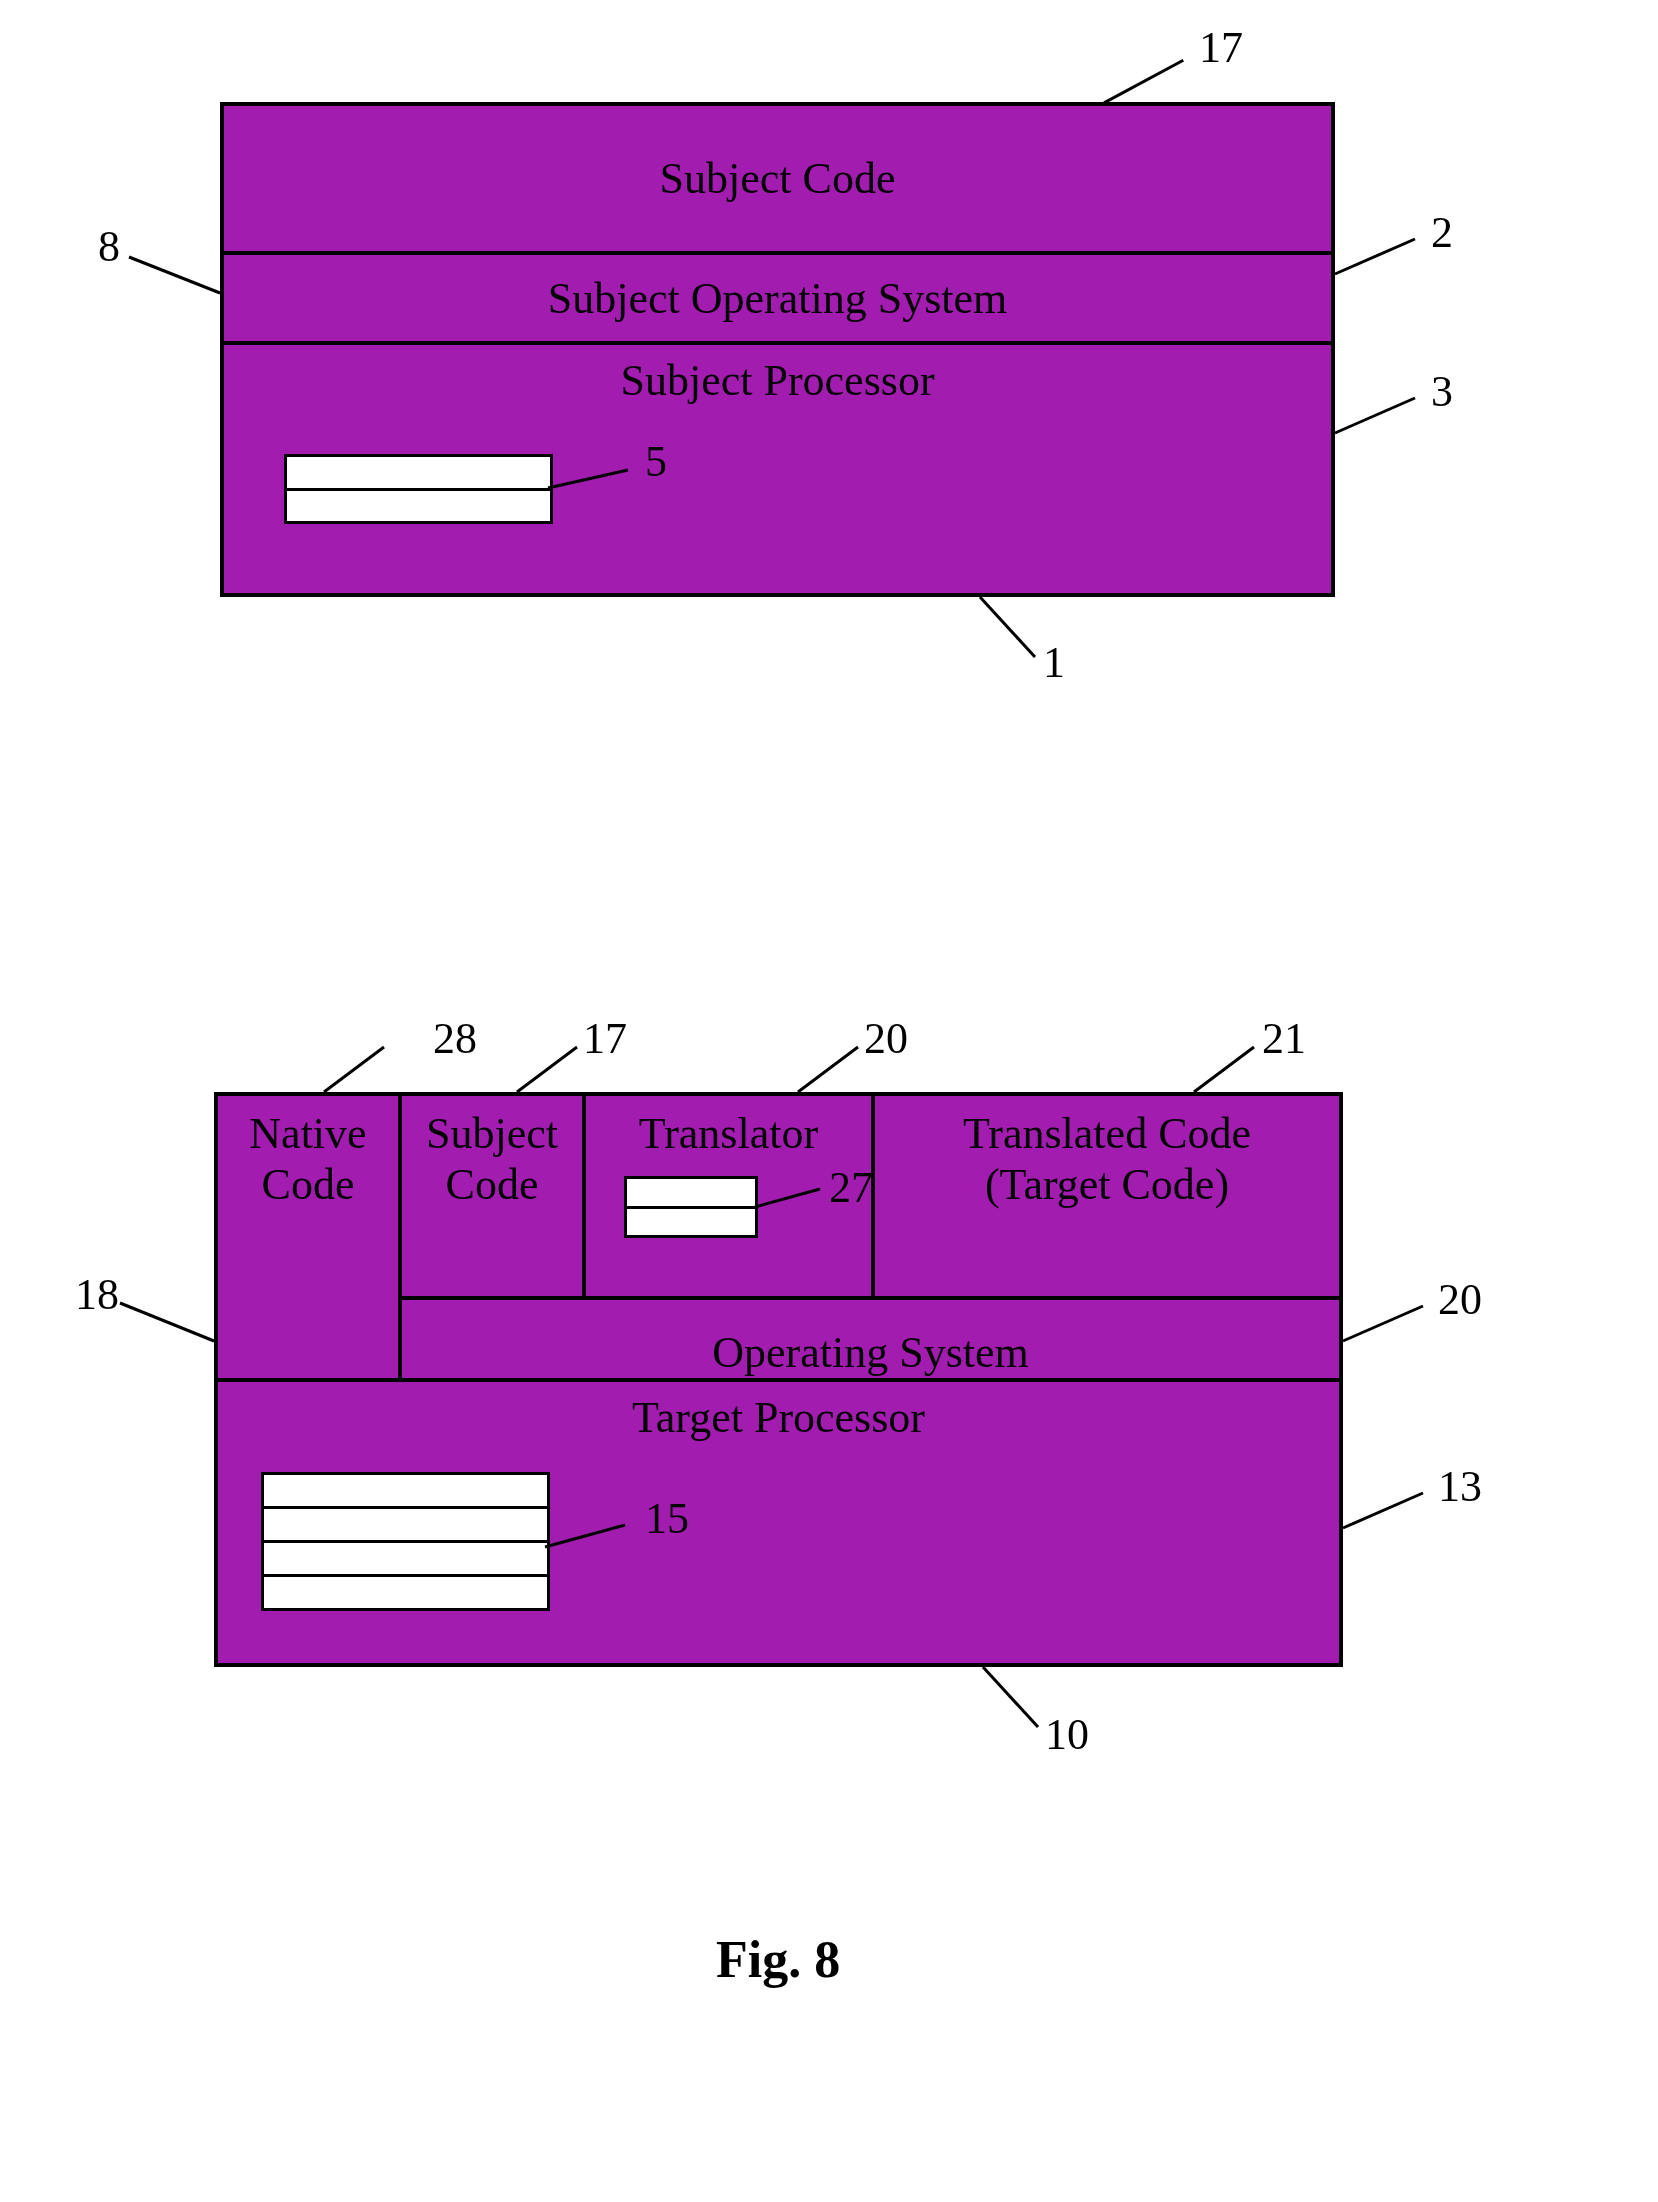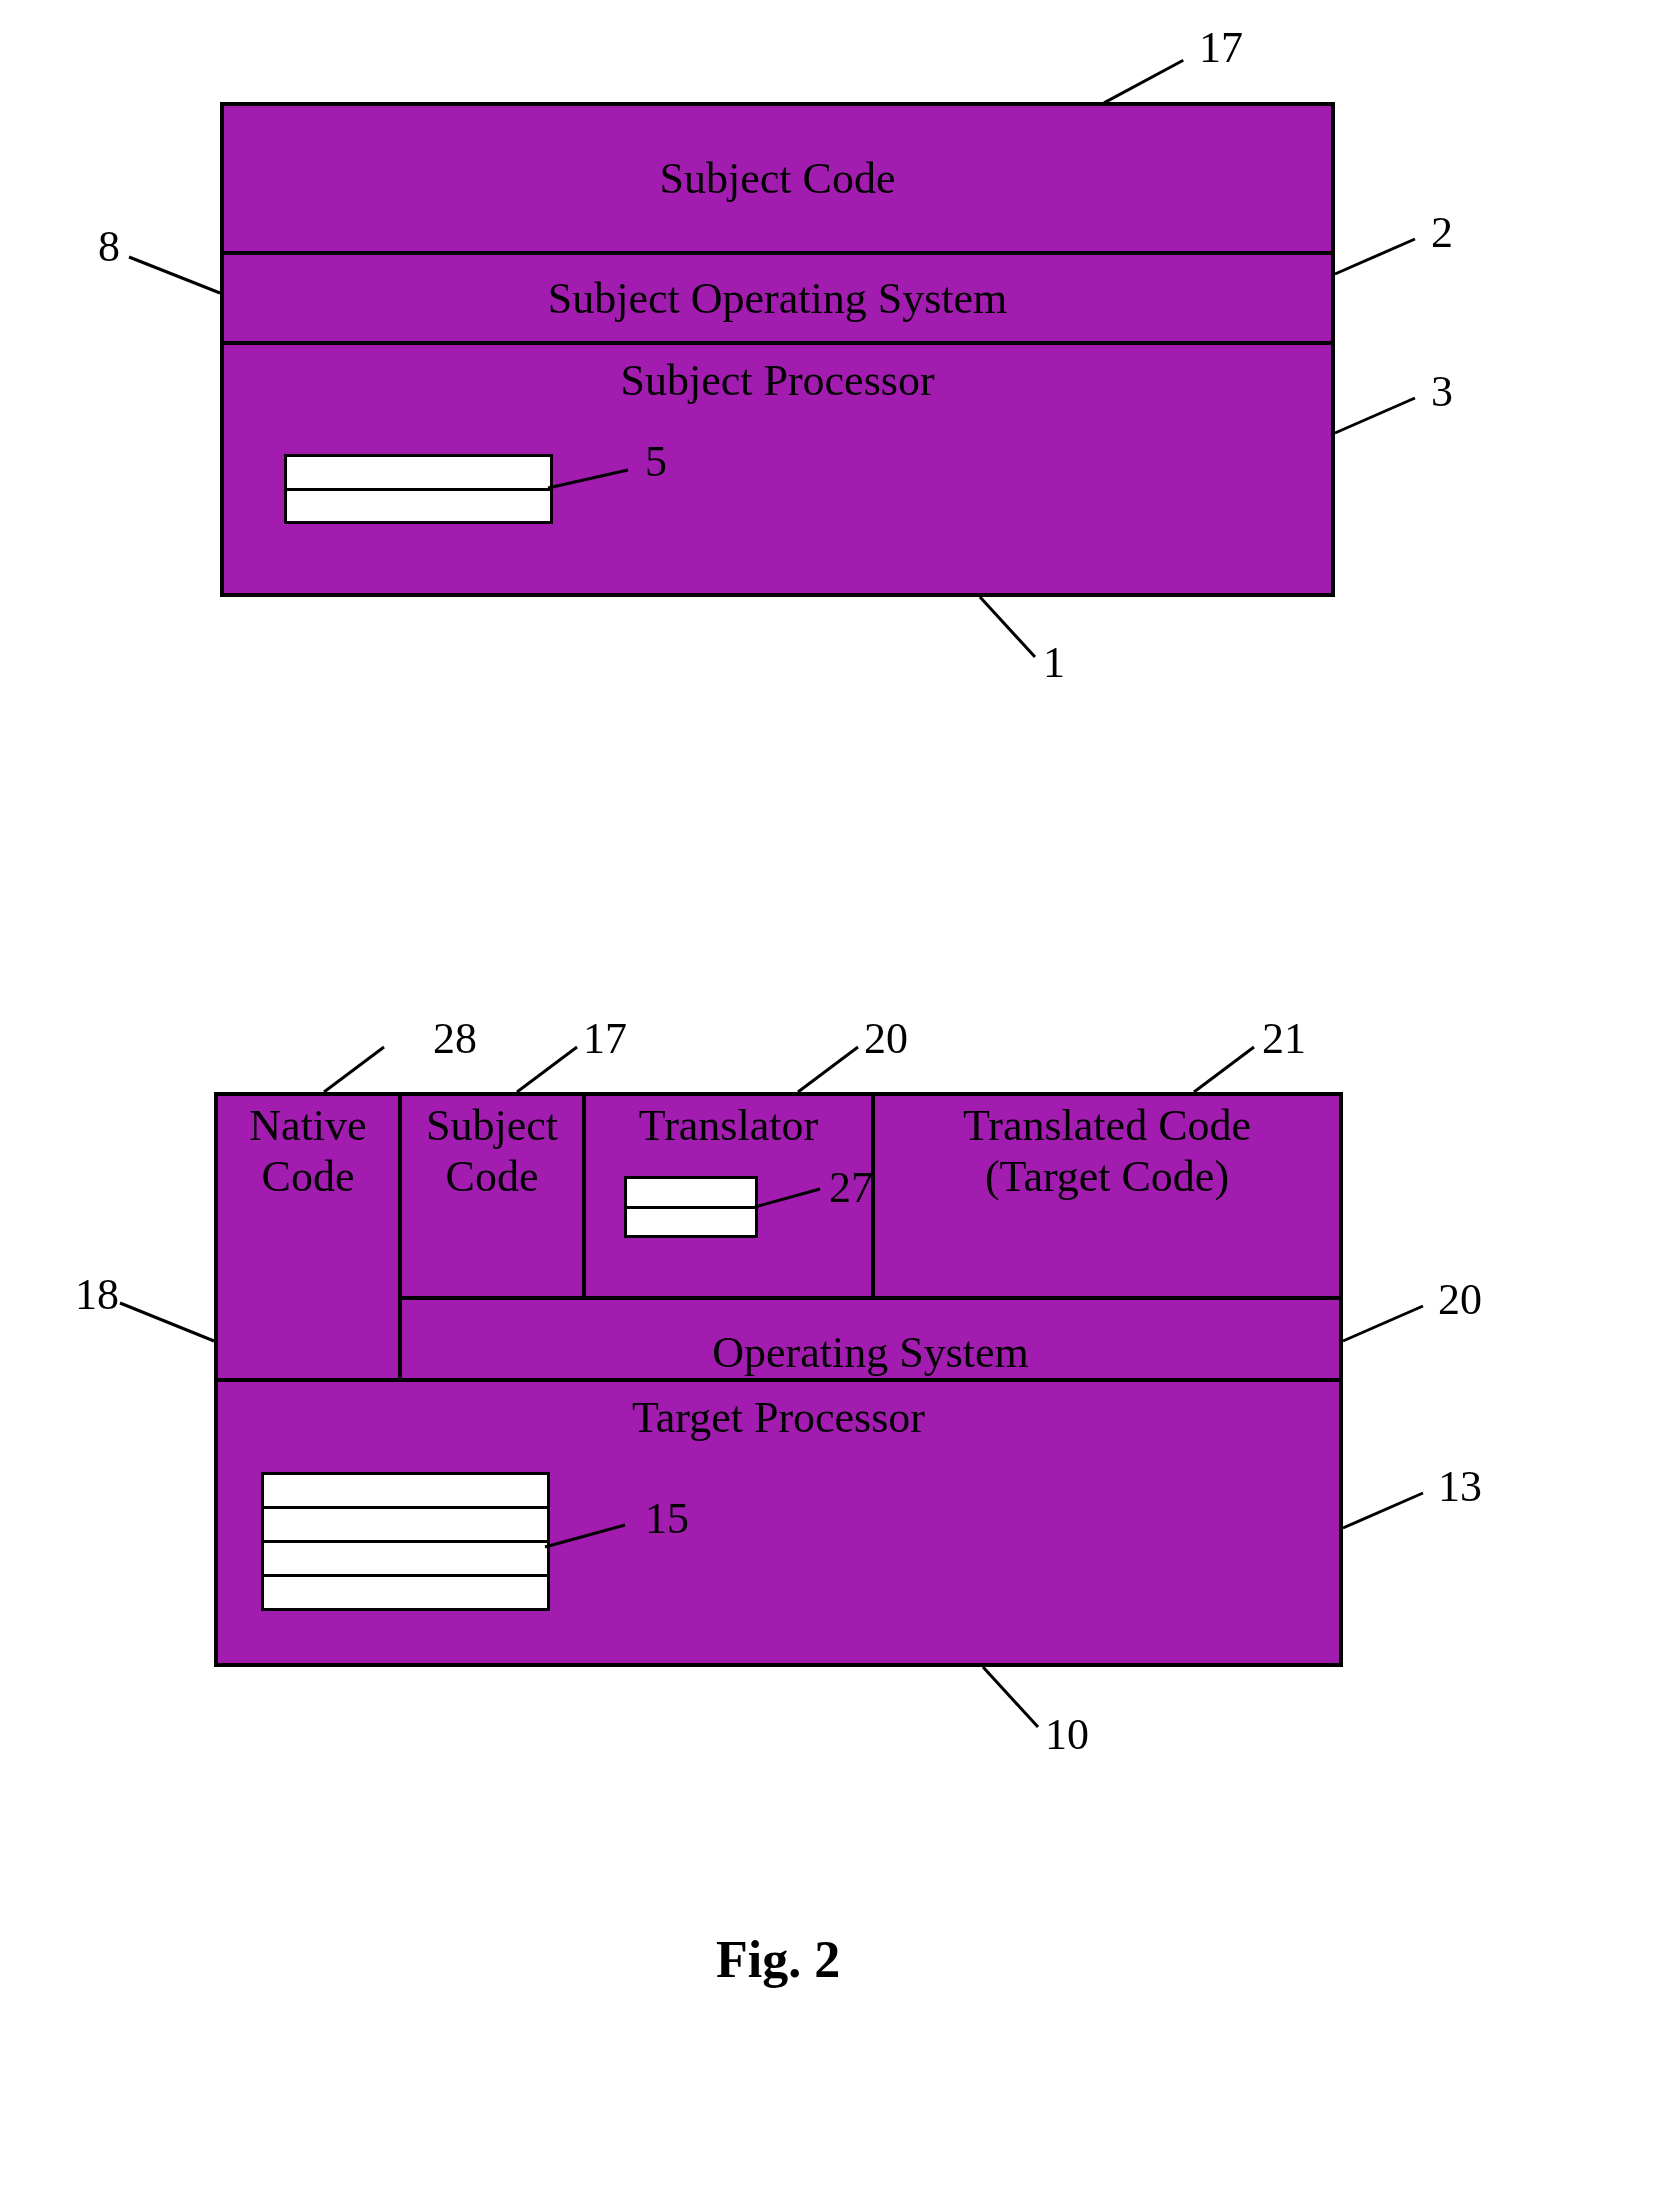--- a/index.html
+++ b/index.html
@@ -42,21 +42,21 @@
   }
   .reg-line {
     border-bottom: 3px solid #000;
   }
   .cell {
     border-right: 4px solid #000;
     display: flex;
     flex-direction: column;
     align-items: center;
     justify-content: flex-start;
-    padding-top: 4px;
+    padding-top: 12px;
     font-size: 44px;
     text-align: center;
   }
   .cell:last-child { border-right: none; }
   .fig-label {
     position: absolute;
     font-size: 52px;
     font-weight: bold;
   }
   svg.lead {
@@ -210,16 +210,16 @@
   <svg class="lead" style="left:545px; top:1525px; width:100px; height:40px;" viewBox="0 0 100 40" width="100" height="40">
     <line x1="0" y1="22" x2="80" y2="0" stroke="#000" stroke-width="3"></line>
   </svg>
   <div class="callout" style="left:645px; top:1493px;">15</div>
 
   <svg class="lead" style="left:983px; top:1667px; width:80px; height:70px;" viewBox="0 0 80 70" width="80" height="70">
     <line x1="0" y1="0" x2="55" y2="60" stroke="#000" stroke-width="3"></line>
   </svg>
   <div class="callout" style="left:1045px; top:1709px;">10</div>
 
-  <div class="fig-label" style="left:716px; top:1930px;">Fig. 2</div>
+  <div class="fig-label" style="left:716px; top:1930px;">Fig. 8</div>
 
 </div>
 
 
 </body></html>

